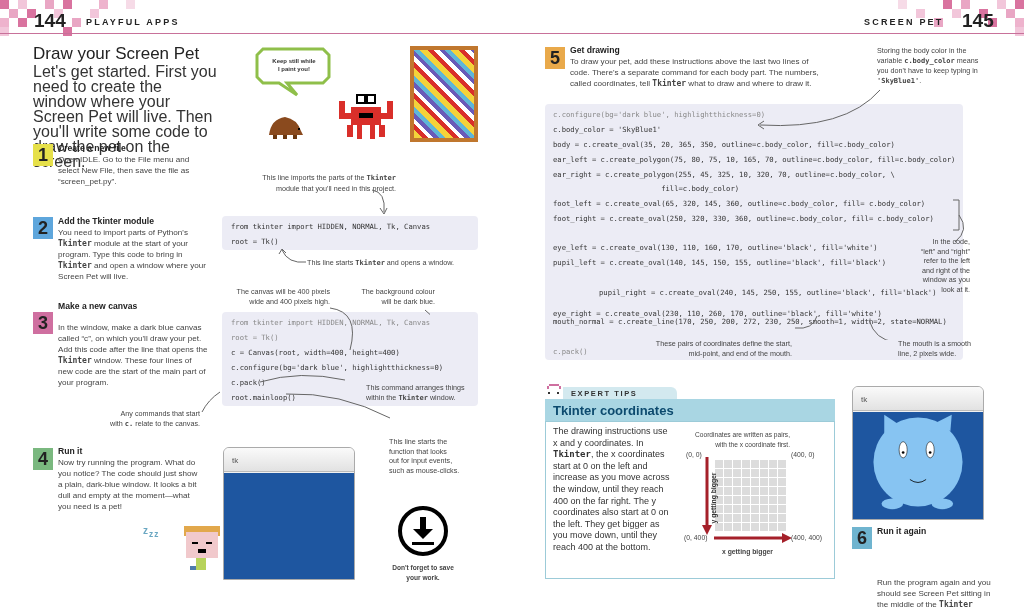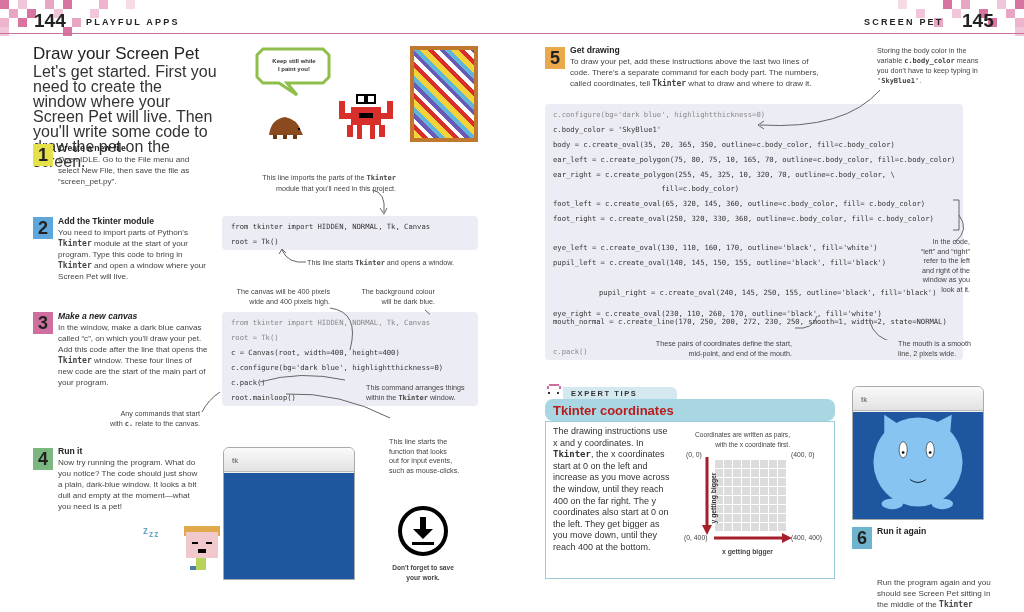--- a/index.html
+++ b/index.html
@@ -120,21 +120,21 @@
 <div>
   <div class="badge" style="left:33px;top:217px;background:#5ea6dc;">2</div>
   <div class="abs step-title" style="left:58px;top:216px;">Add the Tkinter module</div>
   <div class="abs step-body" style="left:58px;top:227px;width:150px;">
     <span>You need to import parts of Python's </span><span class="tk">Tkinter</span><span> module at the start of your program. Type this code to bring in </span><span class="tk">Tkinter</span><span> and open a window where your Screen Pet will live.</span>
   </div>
 </div>
 
 <div>
   <div class="badge" style="left:33px;top:312px;background:#cf6fa0;">3</div>
-  <div class="abs step-title" style="left:58px;top:311px;font-style:italic;">Make a new canvas</div>
+  <div class="abs step-title" style="left:58px;top:301px;">Make a new canvas</div>
   <div class="abs step-body" style="left:58px;top:322px;width:150px;">
     <span>In the window, make a dark blue canvas called “c”, on which you'll draw your pet. Add this code after the line that opens the </span><span class="tk">Tkinter</span><span> window. These four lines of new code are the start of the main part of your program.</span>
   </div>
   <div class="anno" style="left:100px;top:409px;width:100px;text-align:right;">
     <div>Any commands that start</div>
     <div><span>with </span><span class="tk" style="font-size:7px">c.</span><span> relate to the canvas.</span></div>
   </div>
 </div>
 
 <div>
@@ -285,21 +285,21 @@
 
 <div>
   <svg width="16" height="12" style="position:absolute;left:546px;top:384px;">
     <rect x="3" y="0" width="10" height="2" fill="#cf6fa0"></rect>
       <rect x="1" y="2" width="2" height="3" fill="#cf6fa0"></rect>
       <rect x="13" y="2" width="2" height="3" fill="#cf6fa0"></rect>
     <rect x="2" y="8" width="2" height="2" fill="#333"></rect>
       <rect x="11" y="8" width="2" height="2" fill="#333"></rect>
   </svg>
   <div class="abs" style="left:563px;top:387px;width:114px;height:12px;background:#d3e9ef;border-radius:0 6px 0 0;font-size:7.5px;font-weight:bold;letter-spacing:1.6px;color:#333;padding:2px 0 0 8px;">EXPERT TIPS</div>
-  <div class="abs" style="left:545px;top:399px;width:290px;height:22px;background:#a9d6e3;font-size:13px;font-weight:bold;color:#b91c1c;padding:4px 0 0 8px;border-radius:8px;">Tkinter coordinates</div>
+  <div class="abs" style="left:545px;top:399px;width:290px;height:22px;background:#a9d6e3;font-size:13px;font-weight:bold;color:#0c4a6e;padding:4px 0 0 8px;">Tkinter coordinates</div>
   <div class="tips-box" style="left:545px;top:421px;width:290px;height:158px;"></div>
   <div class="abs" style="left:553px;top:426px;width:120px;font-size:9px;line-height:11.6px;color:#333;">
     <span>The drawing instructions use x and y coordinates. In </span><span class="tk" style="font-size:9px">Tkinter</span><span>, the x coordinates start at 0 on the left and increase as you move across the window, until they reach 400 on the far right. The y coordinates also start at 0 on the left. They get bigger as you move down, until they reach 400 at the bottom.</span>
   </div>
 
   <div>
     <div class="anno" style="left:678px;top:430px;width:112px;text-align:right;font-size:6.6px;">
       <div>Coordinates are written as pairs,</div>
       <div>with the x coordinate first.</div>
     </div>

